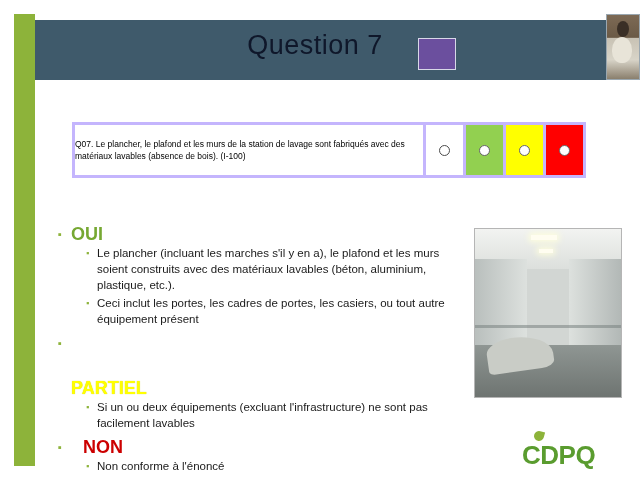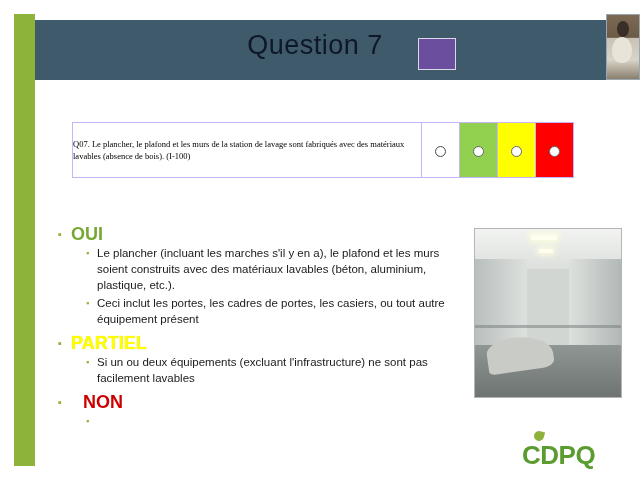--- a/index.html
+++ b/index.html
@@ -85,24 +85,23 @@
   .qtable {
     position: absolute;
     left: 72px;
     top: 122px;
     width: 498px;
     height: 56px;
     border-collapse: collapse;
     table-layout: fixed;
   }
   .qtable td {
-    border: 1px solid #c4b5fd;
+    border: 3px solid #c4b5fd;
     vertical-align: middle;
     padding: 0;
-    font-family: Liberation Serif, serif;
   }
   .qcell {
     width: 348px;
     padding: 5px 7px;
     font-size: 8.5px;
     line-height: 1.45;
     color: #000000;
     vertical-align: top;
   }
   .optcell {
@@ -147,21 +146,21 @@
     line-height: 17px;
     width: 13px;
     flex: 0 0 13px;
   }
   .lvl1 .text {
     font-size: 18px;
     font-weight: bold;
     line-height: 17px;
   }
   .t-oui     { color: #76a832; }
-  .t-partiel { color: #ffff00; text-shadow: 0 0 1px #c8c800; }
+  .t-partiel { color: #ffff00; text-shadow: 0 0 1px #c8c800; margin-top: 45px; }
   .t-non     { color: #cc0000; padding-left: 12px; }
 
   .lvl2 {
     display: flex;
     align-items: flex-start;
     margin: 2px 0 2px 28px;
   }
   .lvl2 .marker {
     color: #8db33a;
     font-size: 9px;
@@ -308,20 +307,21 @@
   </div>
 
   <div class="gap-s"></div>
 
   <div class="lvl1">
     <span class="marker">▪</span>
     <span class="text t-non">NON</span>
   </div>
   <div class="lvl2">
     <span class="marker">▪</span>
+    <span class="text">Non conforme à l'énoncé</span>
   </div>
 
 </div>
 
 <div class="photo">
   <div class="ceiling"></div>
   <div class="lamp1"></div>
   <div class="lamp2"></div>
   <div class="backwall"></div>
   <div class="wallL"></div>

